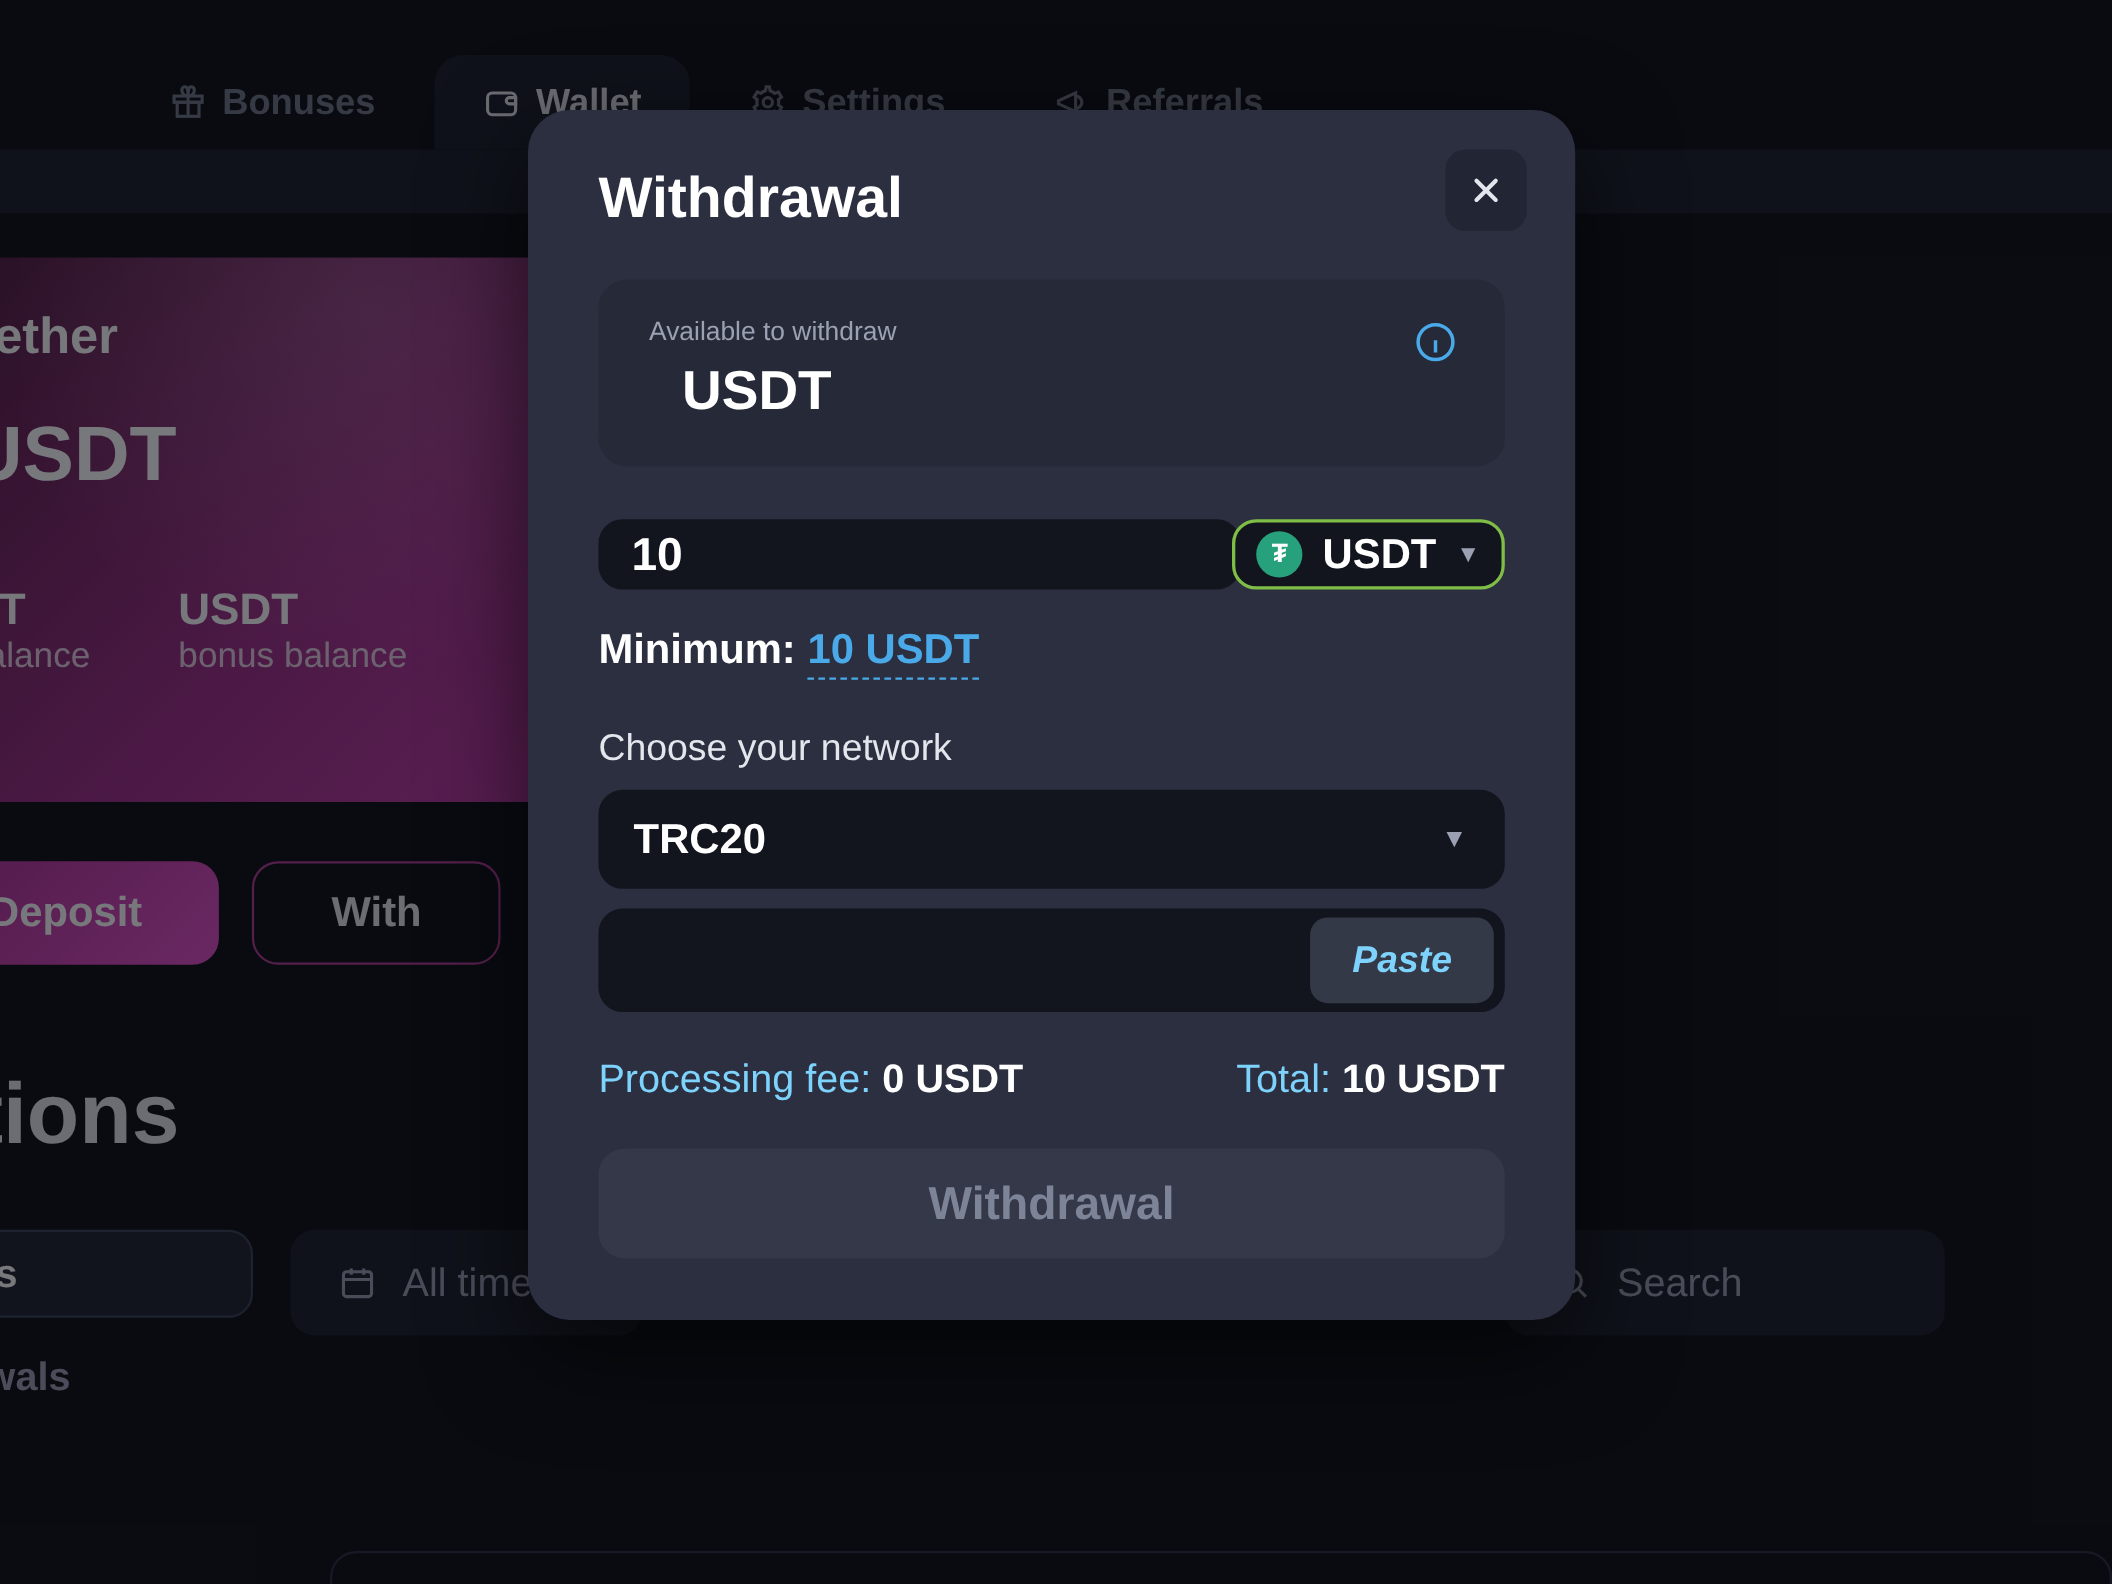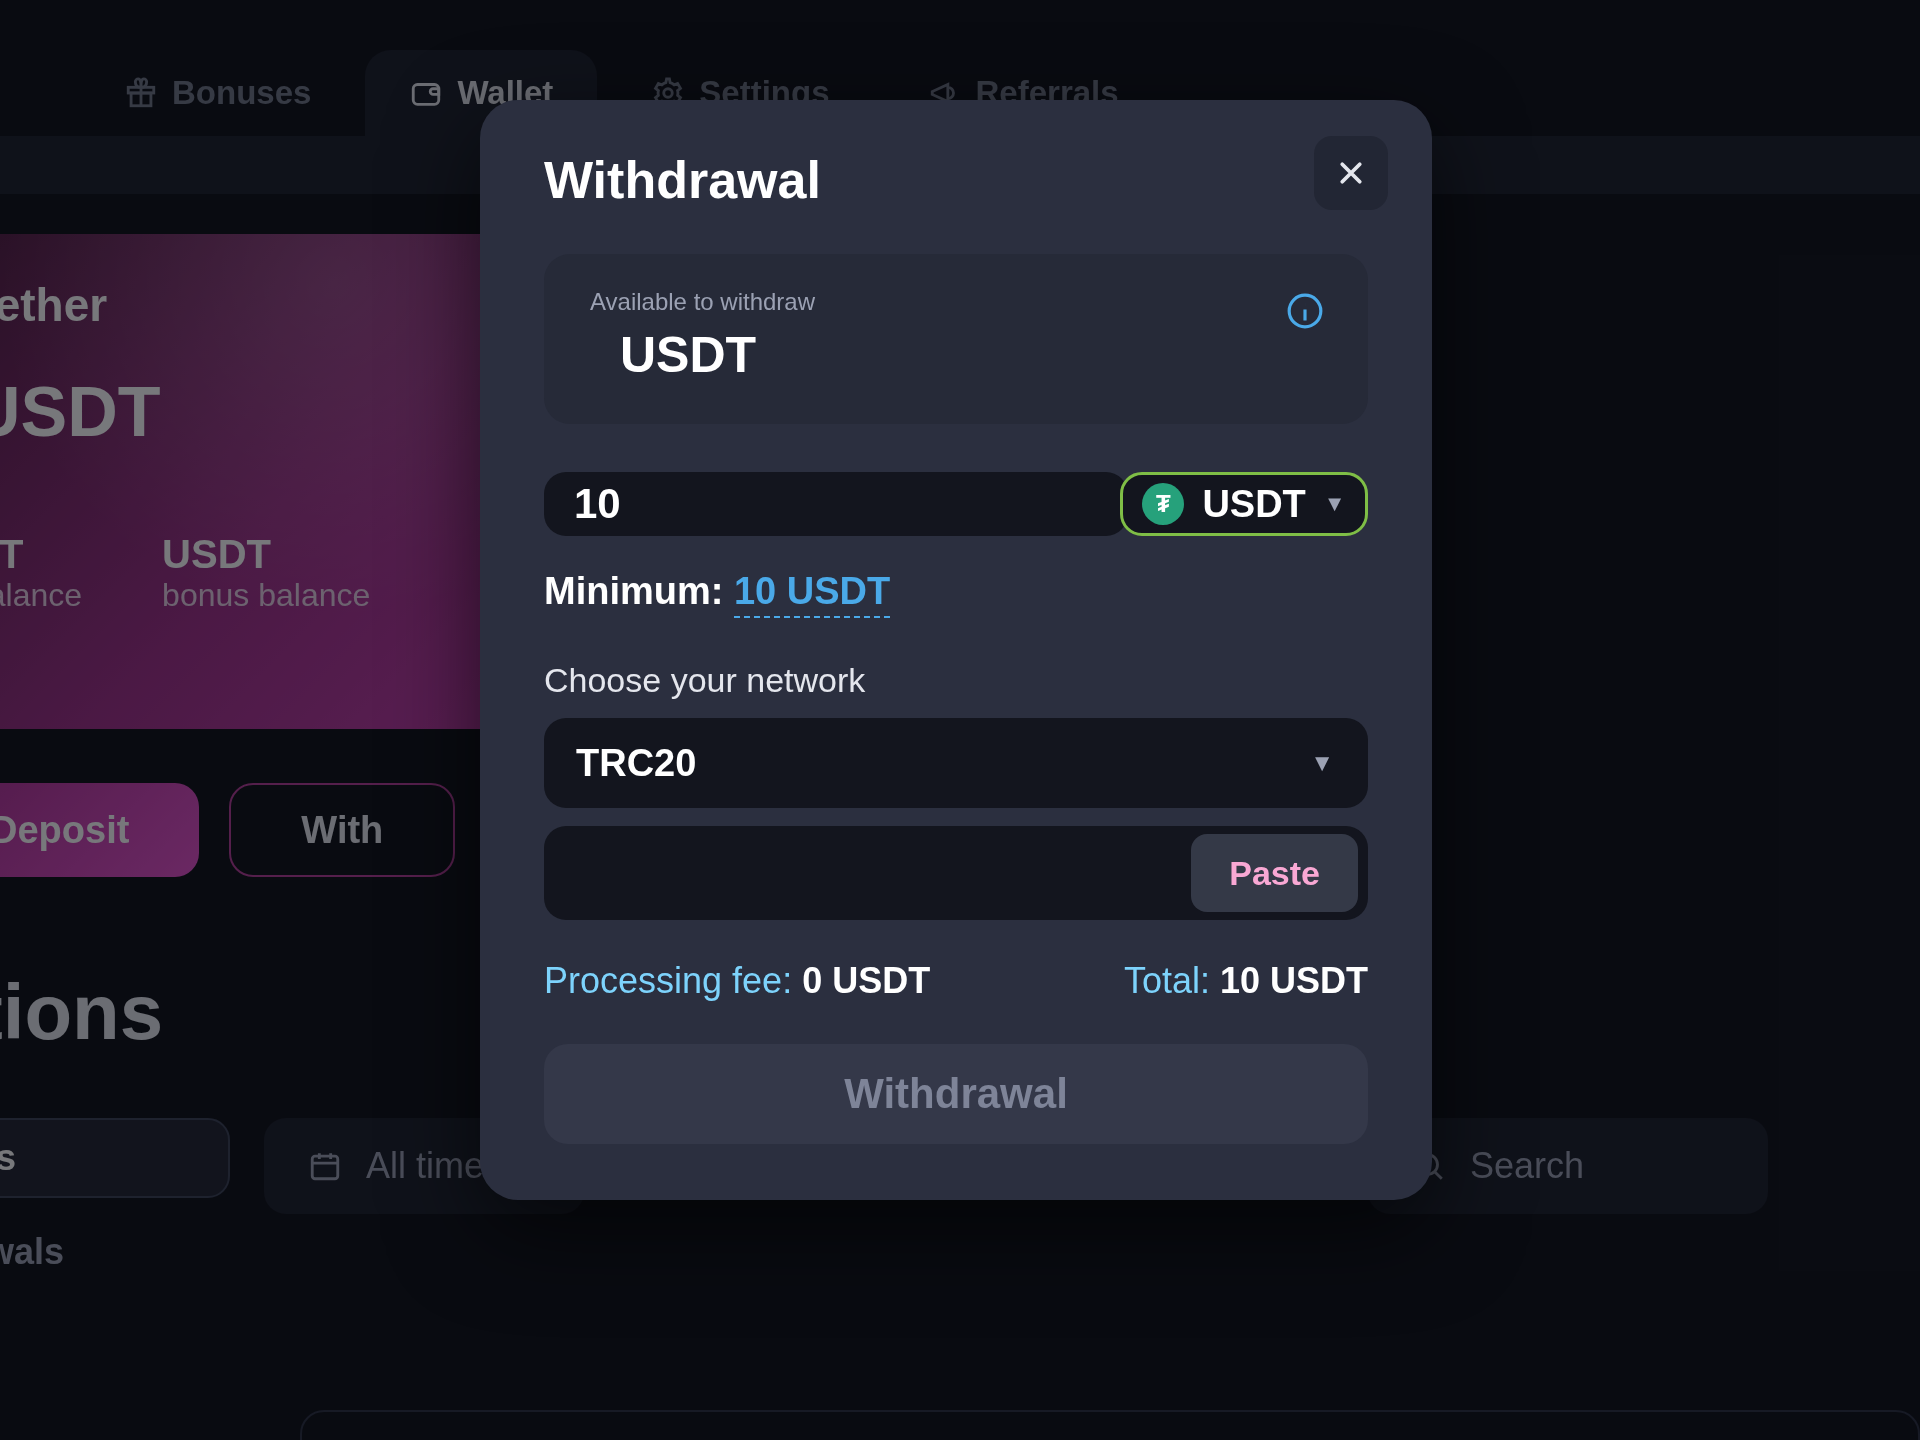--- a/index.html
+++ b/index.html
@@ -7,21 +7,21 @@
     width:1920px; height:1440px;
     background:#0d0f16;
     color:#e4e6ed;
     overflow:hidden;
     position:relative;
   }
   
   .topnav {
     display:flex;
     gap:10px;
-    padding:50px 0 0 80px;
+    padding:50px 0 0 110px;
   }
   .topnav .tab {
     display:flex;
     align-items:center;
     gap:14px;
     padding:24px 44px;
     font-size:33px;
     font-weight:600;
     color:#6f7586;
     border-radius:26px 26px 0 0;
@@ -183,21 +183,21 @@
     font-size:38px; color:#fff; font-weight:600;
     position:relative;
   }
   .select-box .caret { position:absolute; right:34px; font-size:24px; color:#9ba1b3;}
   .addr-box { justify-content:flex-end; padding-right:10px; height:94px; }
   .addr-box .paste {
     background:#343947;
     height:78px; padding:0 38px;
     border-radius:16px;
     display:flex; align-items:center;
-    font-size:34px; font-weight:600; color:#f9a8d4;
+    font-size:34px; font-weight:600; color:#7dd3fc;font-style:italic;
   }
   .fees {
     display:flex; justify-content:space-between;
     margin-top:40px;
     font-size:36px;
   }
   .fees .muted { color:#7dd3fc; }
   .fees .strong { color:#fff; font-weight:700; }
   .submit {
     margin-top:42px;

